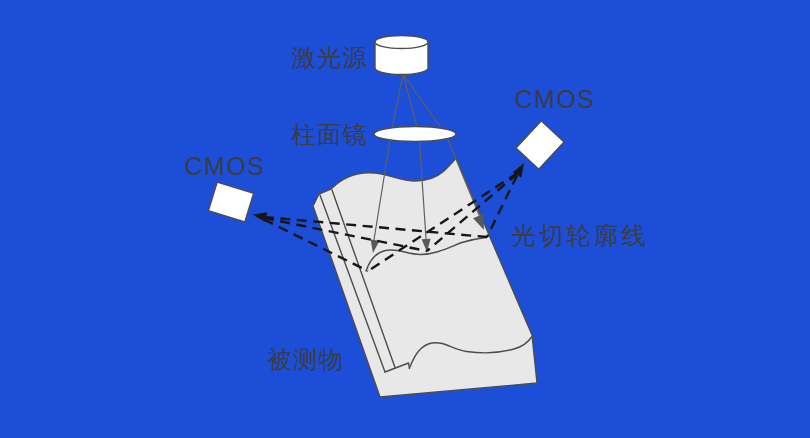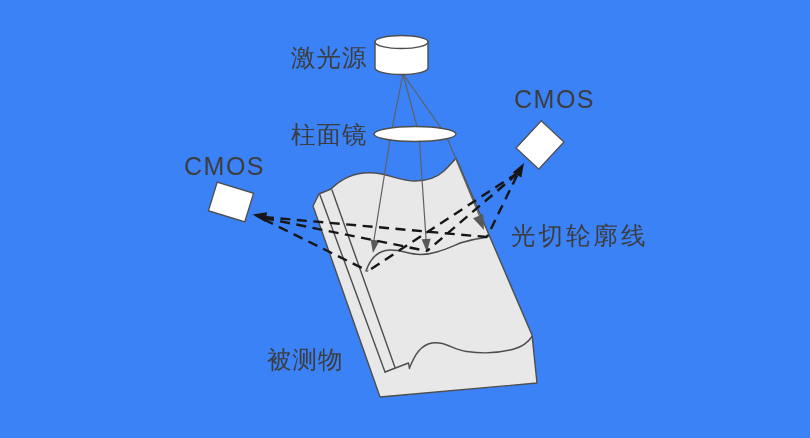--- a/index.html
+++ b/index.html
@@ -1,19 +1,19 @@
 <!DOCTYPE html>
 <html><head>
 <meta charset="utf-8">
 <style>
   html,body{margin:0;padding:0;background:#ffffff;}
   .stage{
     position:relative;
     width:810px;height:438px;
-    background:#3b82f6;
+    background:#1d4ed8;
     overflow:hidden;
     font-family:"Liberation Sans", sans-serif;
   }
   svg text{
     fill:#3c3c3c;
     font-family:"Liberation Sans", sans-serif;
   }
   .label-cjk{font-size:24.5px;letter-spacing:1px;}
   .label-latin{font-size:25px;letter-spacing:1.5px;}
   .label-profile{font-size:24.5px;letter-spacing:3px;}

